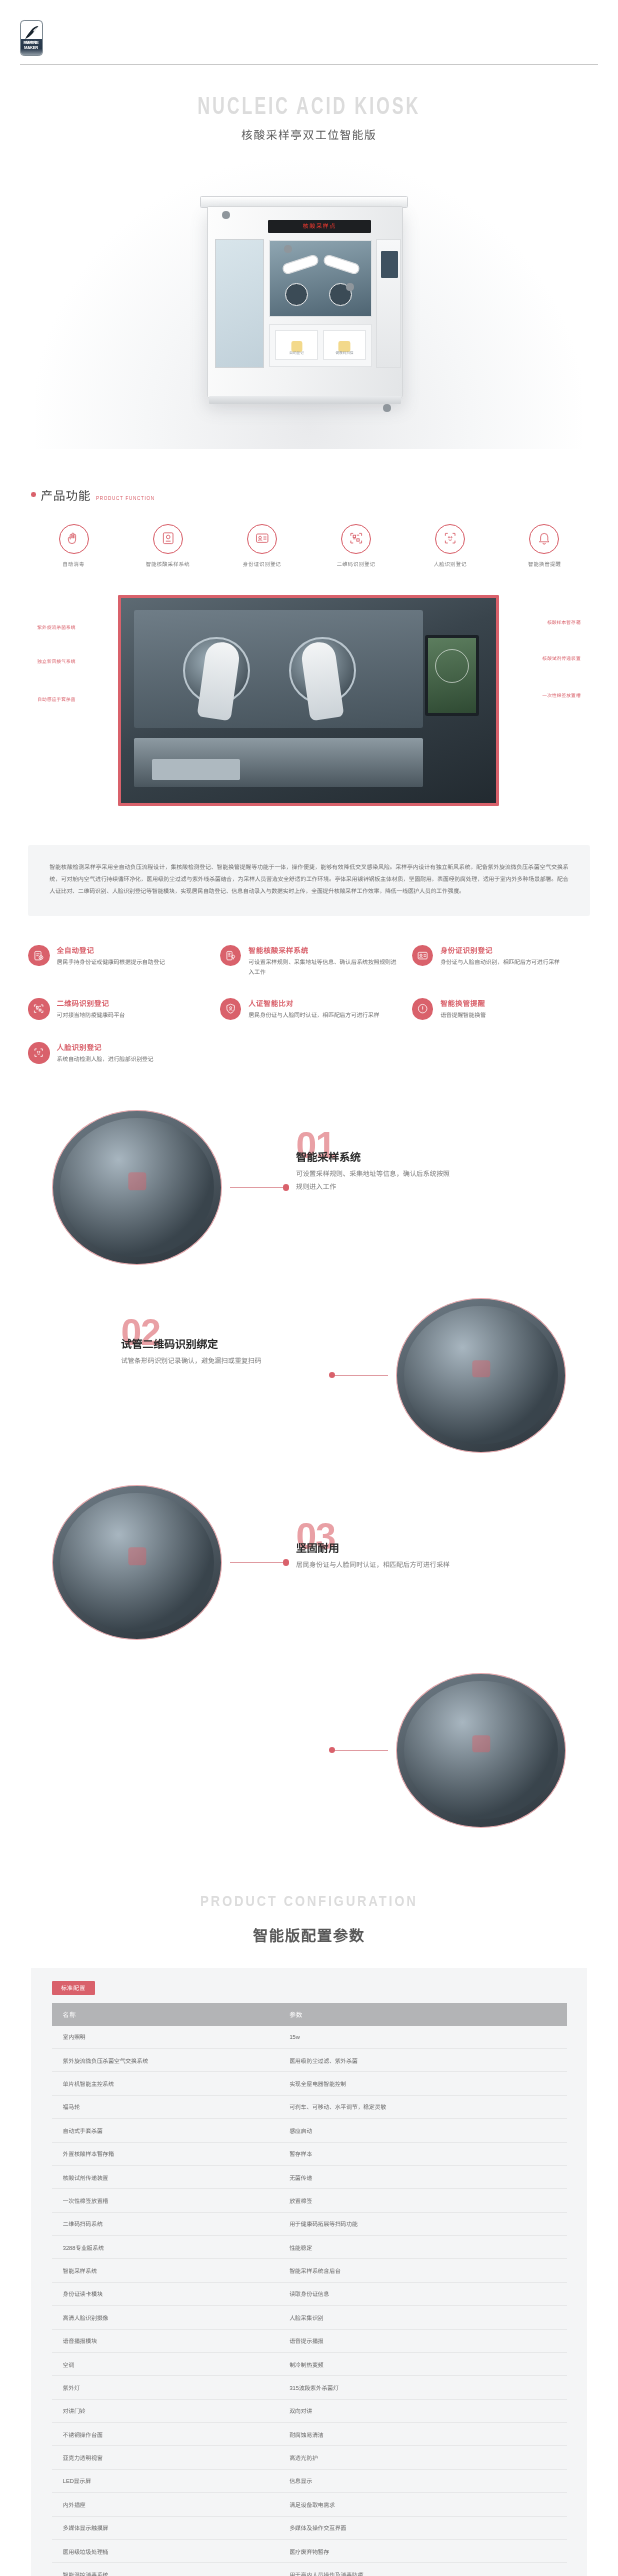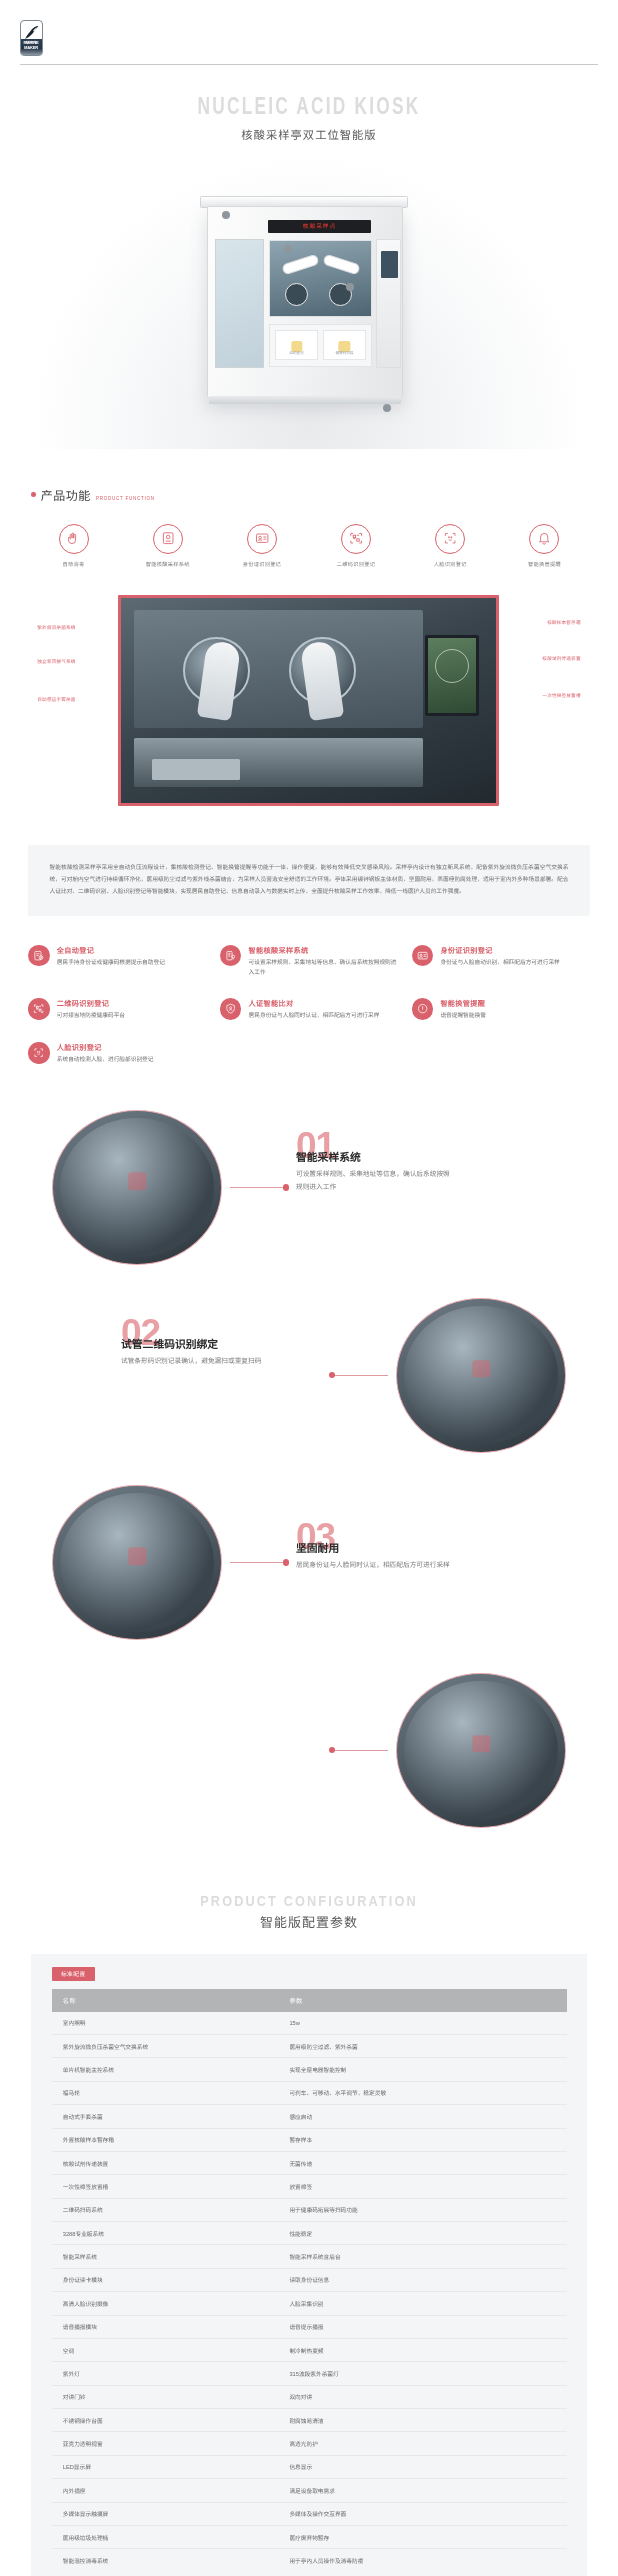--- a/index.html
+++ b/index.html
@@ -239,21 +239,21 @@
   }
   .num-title { font-size: 10.8px; font-weight: 800; color:#2b2b2b; margin-top: -12.4px; position:relative; }
   .num-desc  { font-size: 6.7px; color:#7a7a7a; line-height: 1.9; margin-top: 4.1px; max-width: 155px;}
 
   
   .cfg-banner { margin-top: 49px; text-align: center; }
   .cfg-en {
     font-size: 15.5px; font-weight: 900; color:#dcdcdc; letter-spacing: 2.6px;
     transform: scaleX(.82); font-family: "Liberation Sans", sans-serif;
   }
-  .cfg-cn { margin-top: 2px; font-size: 13px; color: #595959; letter-spacing: 1px; }
+  .cfg-cn { margin-top: 14px; font-size: 15px; color: #595959; letter-spacing: 1px; font-weight: bold; }
 
   
   .tbl-wrap { margin: 23px auto 0; width: 556px; background:#f4f5f6; padding: 13.4px 0 17.5px; }
   .tbl-tag {
     margin: 0 0 8.2px 20.6px; display:inline-block; background:#d9616b; color:#fff;
     font-size: 5.7px; padding: 2.6px 9.3px; border-radius: 1px; letter-spacing: 0.5px;
   }
   table { width: 515px; margin: 0 auto; border-collapse: collapse; }
   thead th {
     background: #b3b4b6; color:#ffffff; font-weight: 400; font-size: 6.2px;

